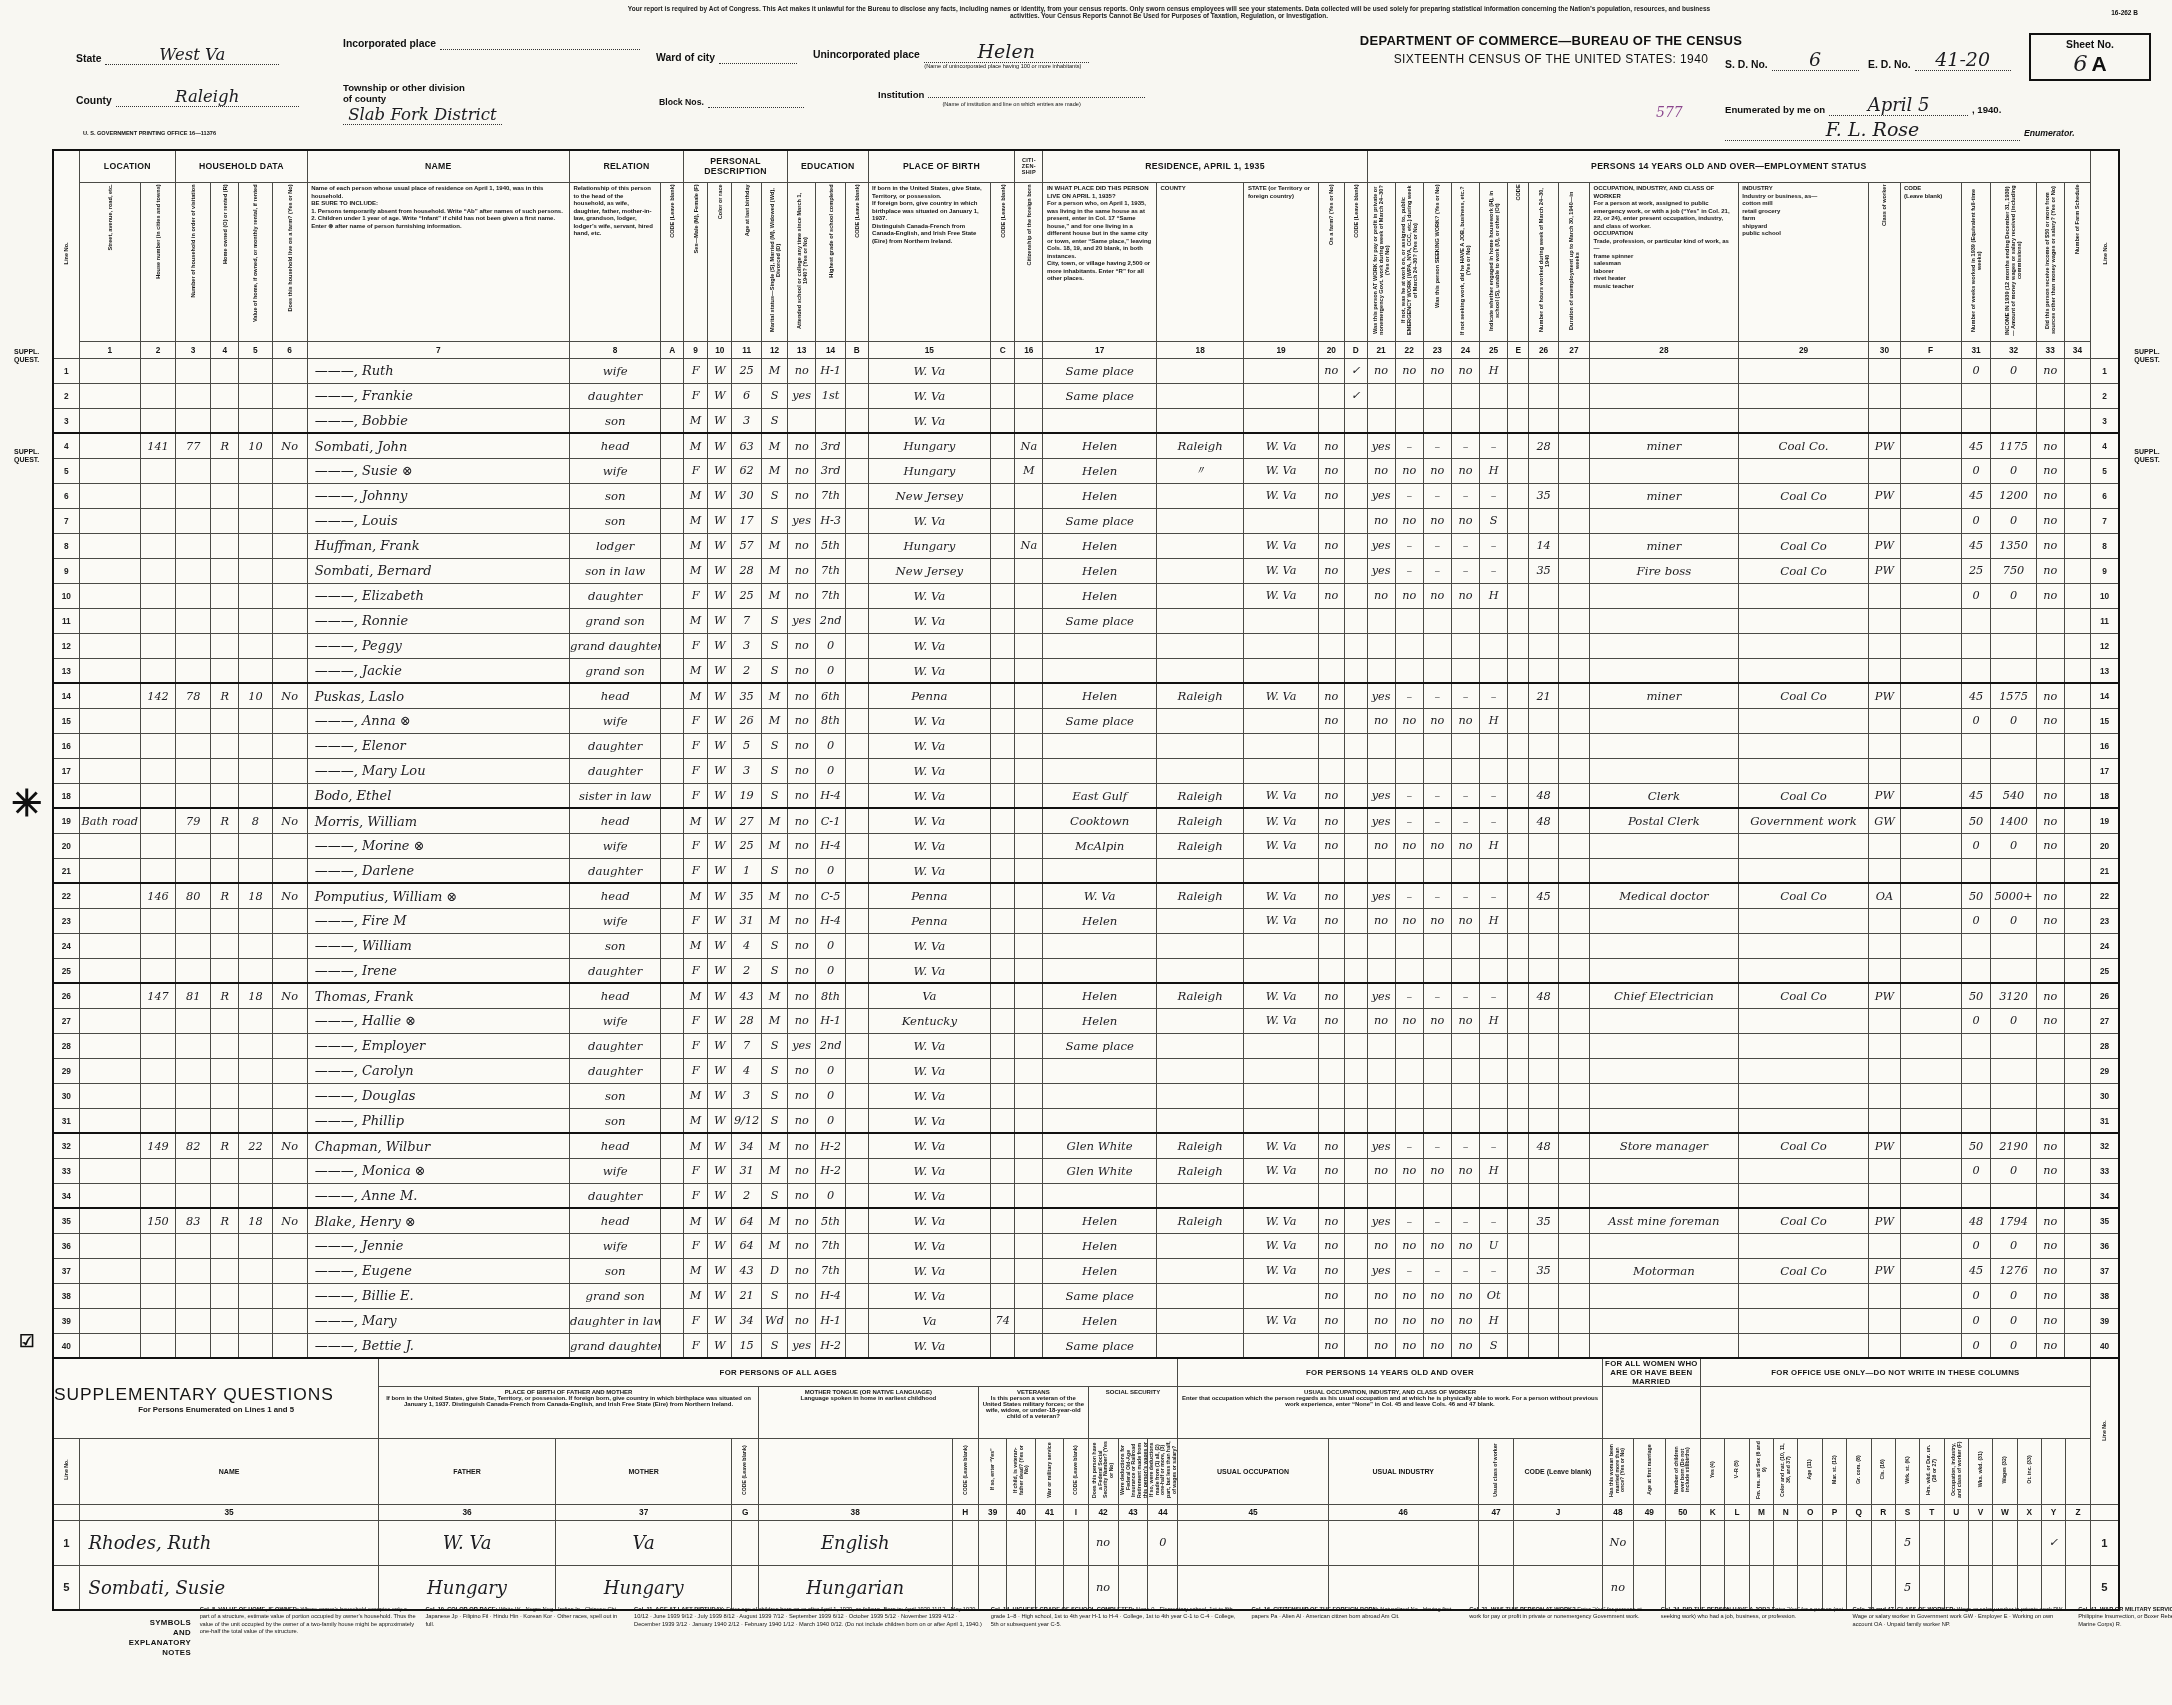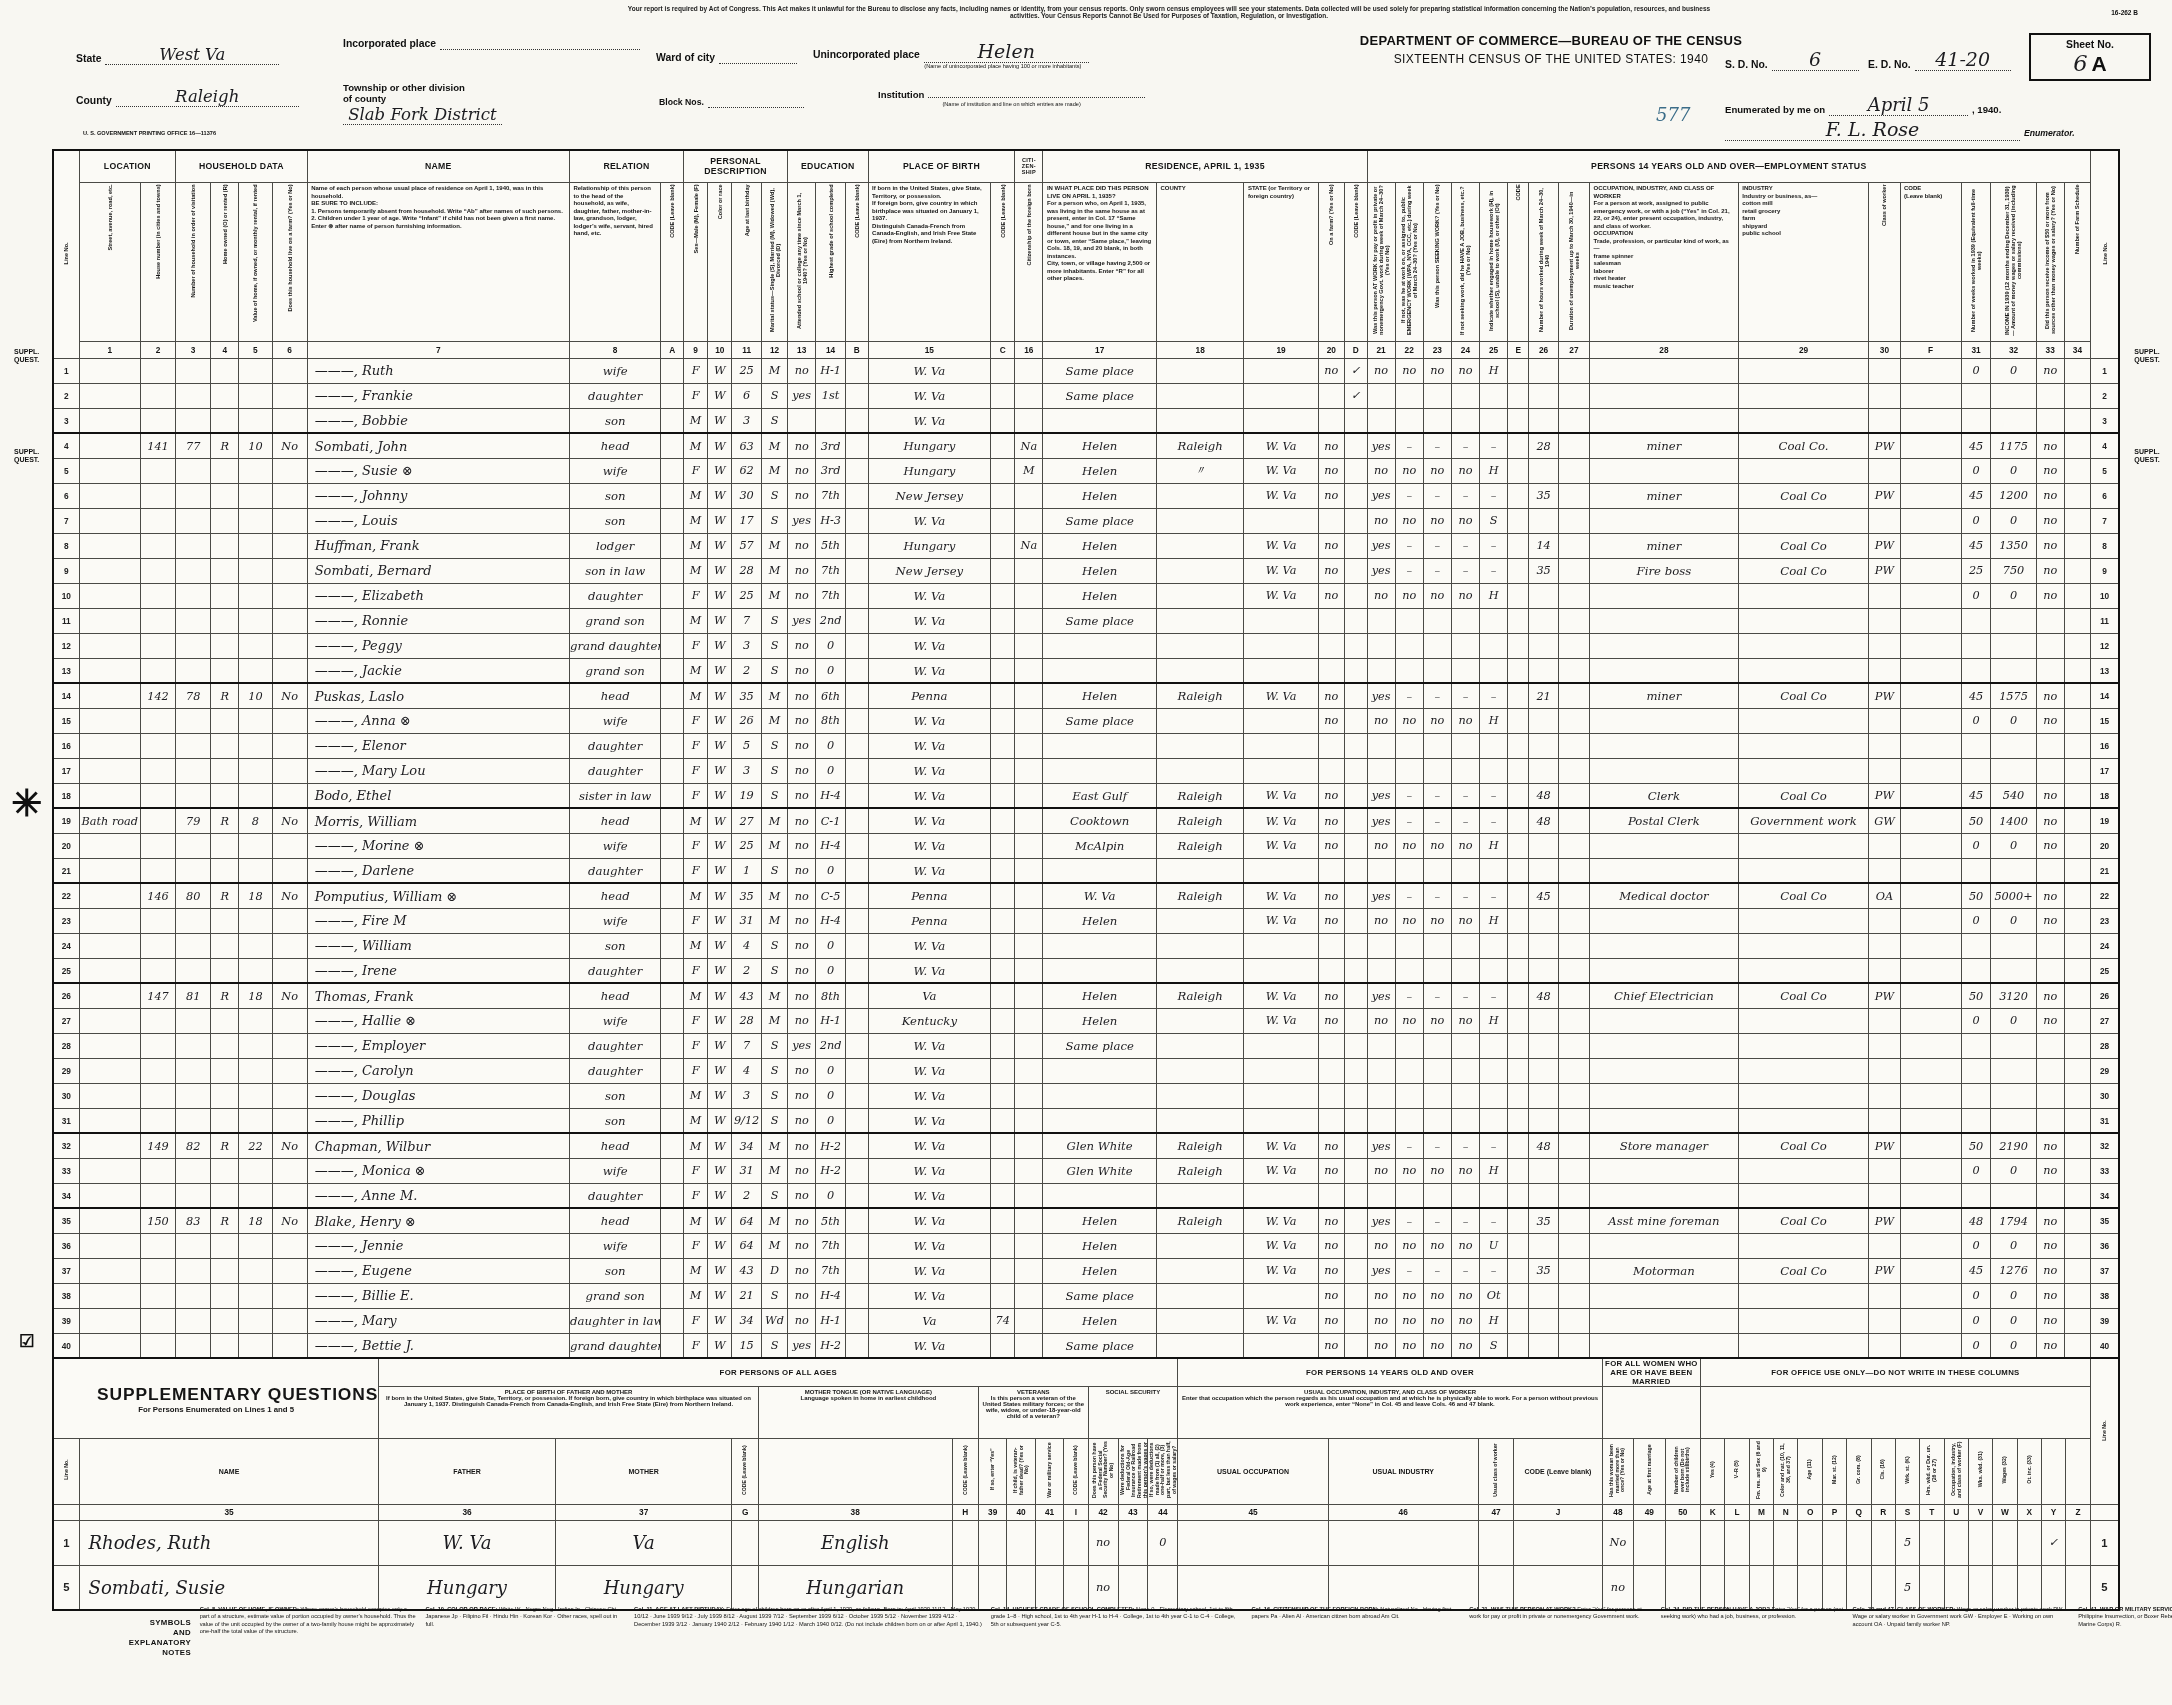--- a/index.html
+++ b/index.html
@@ -35,36 +35,36 @@
   th.lineno-h{font-size:6px}
   tbody td{height:25px;font-size:10.4px}
   td.hw{font-size:11.3px}
   td.cell-name{text-align:left;padding-left:7px;font-size:13px;white-space:nowrap}
   td.cell-relation,td.cell-occupation,td.cell-industry,td.cell-residence-city,td.cell-residence-county,td.cell-place-of-birth{font-size:11.7px;white-space:nowrap}
   td.num{font-family:"Liberation Sans",sans-serif;font-style:normal;font-size:8.3px;font-weight:bold;color:#222}
   tr.hh td{border-top:2.3px solid #111}
   .margin-item{position:absolute;width:50px;text-align:center;font-size:7px;font-weight:bold;white-space:pre-line;line-height:1.15}
   .star{font-size:37px;line-height:.8}
   .checkbox{font-size:17.4px}
-  .supp-title{font-size:17.4px;font-weight:bold;text-align:right;letter-spacing:0.9px}
+  .supp-title{font-size:17.4px;font-weight:normal;text-align:left;letter-spacing:0.9px}
   .supp-sub{font-size:7.8px;font-weight:bold;text-align:center}
   #supp-table .band{height:21px;font-size:7.8px}
   #supp-table th.g2{height:52px;font-size:6px;vertical-align:top;padding:1.7px 2.6px;white-space:pre-line;text-align:center;font-weight:bold}
   #supp-table th.g3{height:64px}
   #supp-table .vt{max-height:63px;font-size:5.2px}
   #supp-table .dt2{font-size:7px;font-weight:bold;vertical-align:middle}
   #supp-table th.numrow{height:15.6px}
   #supp-table tbody td{height:45px;font-size:11.3px}
   #supp-table td.cell-supp-name{text-align:left;padding-left:8.7px;font-size:14.8px;white-space:nowrap}
   #supp-table td.big{font-size:18px;white-space:nowrap}
   .notes{display:flex;gap:8.7px;font-size:5.7px;line-height:1.3}
   .notes .nb{flex:0 0 auto}
   .notes .nt{font-weight:bold}
   .notes .sym{font-size:7.8px;font-weight:bold;text-align:right;padding-top:12px;letter-spacing:0.4px;white-space:pre-line}
-  .scribble{font-size:18px;color:#0c4a6e;opacity:.8}
+  .scribble{font-size:14px;color:#701a75;opacity:.8}
   .sig-line{border-bottom:1.3px dotted #333;display:inline-block;text-align:center}
 </style>
 </head>
 <body>
 
 <div class="sheet">
 
   <div class="abs legal" style="left:626px;top:5.2px">Your report is required by Act of Congress. This Act makes it unlawful for the Bureau to disclose any facts, including names or identity, from your census reports. Only sworn census employees will see your statements. Data collected will be used solely for preparing statistical information concerning the Nation’s population, resources, and business activities. Your Census Reports Cannot Be Used for Purposes of Taxation, Regulation, or Investigation.</div>
   <div class="abs tiny" style="right:35px;top:8.7px;font-weight:bold">16-262 B</div>
 

